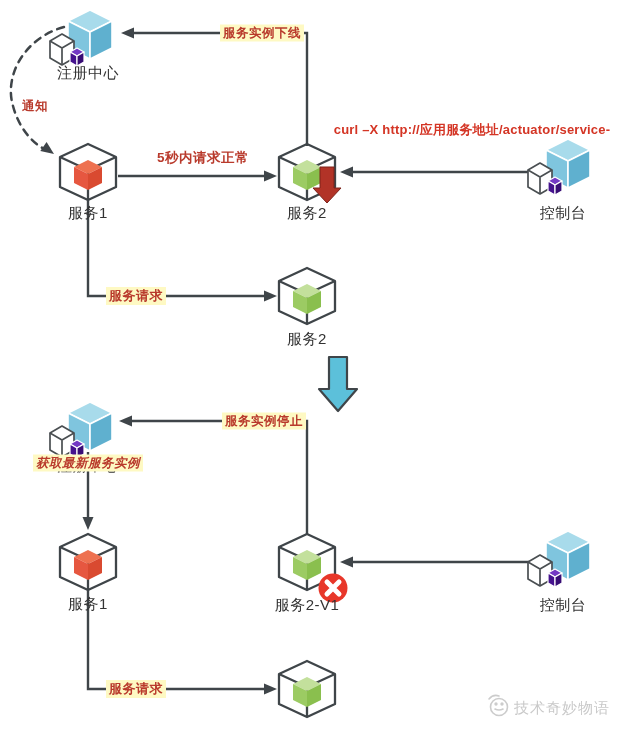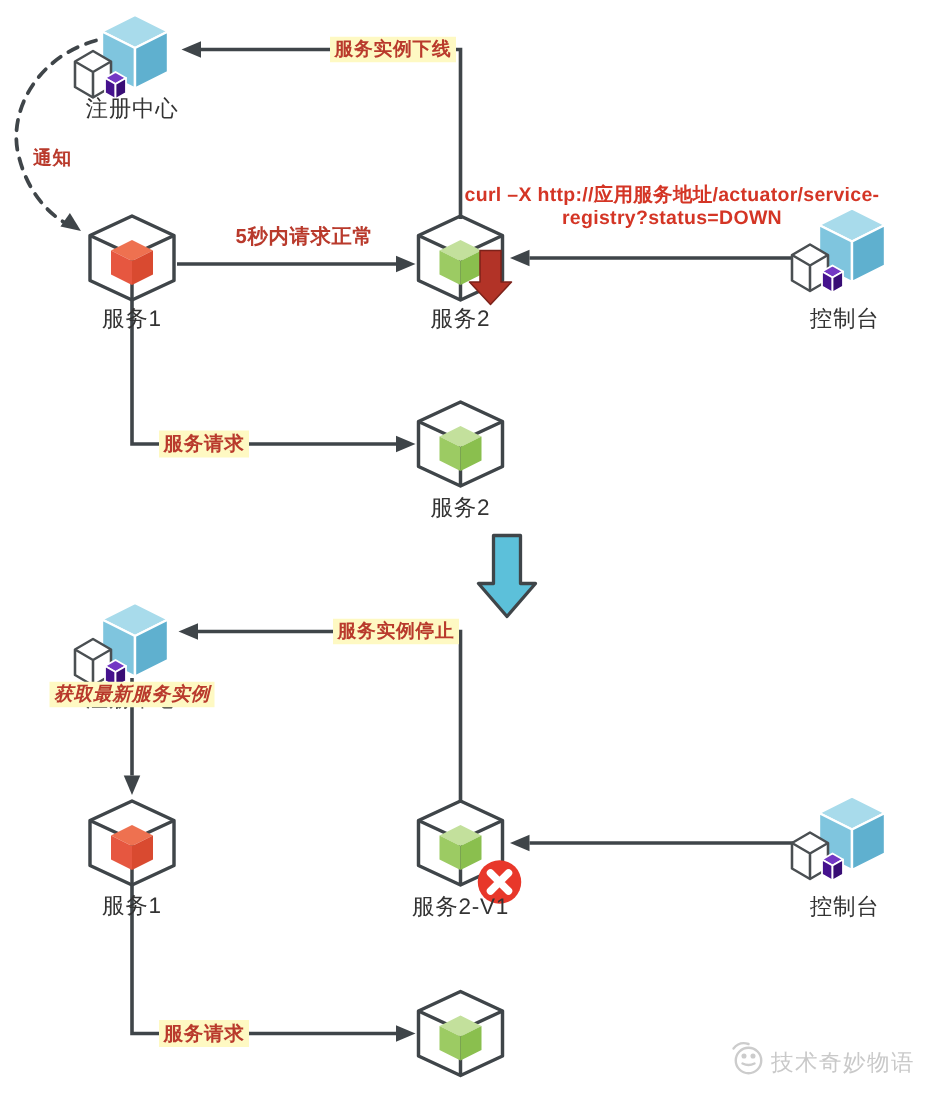--- a/index.html
+++ b/index.html
@@ -171,23 +171,22 @@
       <path d="M495 709 Q499 711 503 709"></path>
     </g>
   </svg>
 
   <div class="lbl" style="left:88px; top:73px;">注册中心</div>
   <div class="lbl red onwire" style="left:262px; top:33px;">服务实例下线</div>
   <div class="lbl red" style="left:20px; top:106px;margin-left:15px;">通知</div>
   <div class="lbl" style="left:88px; top:213px;">服务1</div>
   <div class="lbl red" style="left:203px; top:158px; font-size:13.5px;">5秒内请求正常</div>
   <div class="lbl" style="left:307px; top:213px;">服务2</div>
-  <div class="curl" style="left:448px; top:122px;">
+  <div class="curl" style="left:472px; top:122px;text-align:right;">
     <div>curl –X http://应用服务地址/actuator/service-</div>
-    <div>registry?status=DOWN</div>
   </div>
   <div class="lbl" style="left:563px; top:213px;">控制台</div>
   <div class="lbl red onwire" style="left:136px; top:296px; font-size:13px;">服务请求</div>
   <div class="lbl" style="left:307px; top:339px;">服务2</div>
 
   <div class="lbl" style="left:88px; top:466px;">注册中心</div>
   <div class="lbl red onwire" style="left:264px; top:421px;">服务实例停止</div>
   <div class="lbl red onwire" style="left:88px; top:463px;font-style:italic;">获取最新服务实例</div>
   <div class="lbl" style="left:88px; top:604px;">服务1</div>
   <div class="lbl" style="left:307px; top:605px;">服务2-V1</div>

